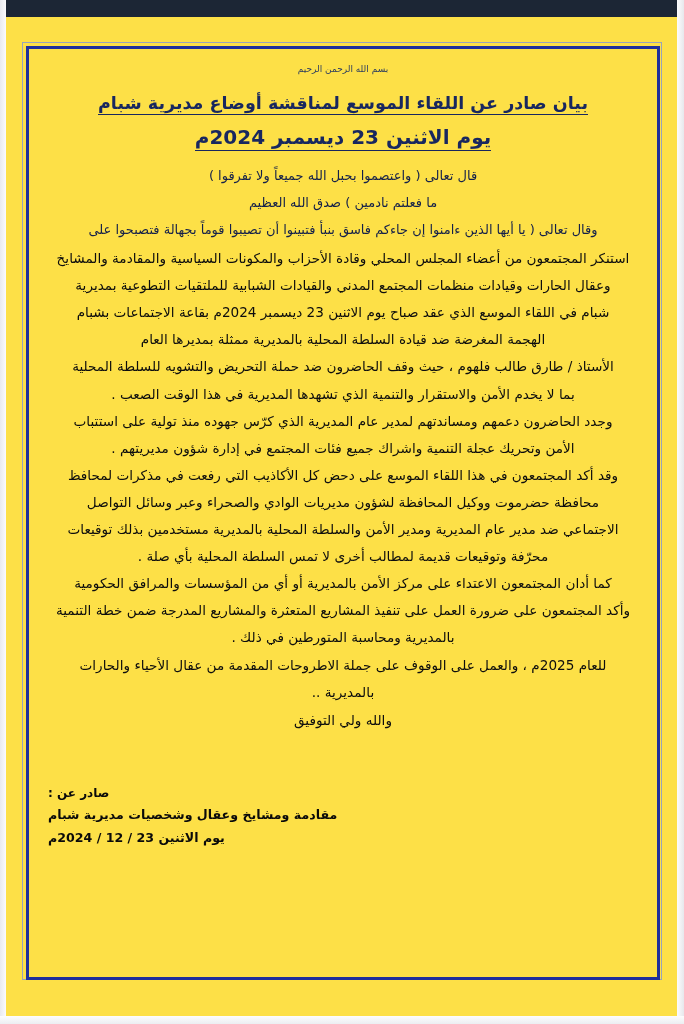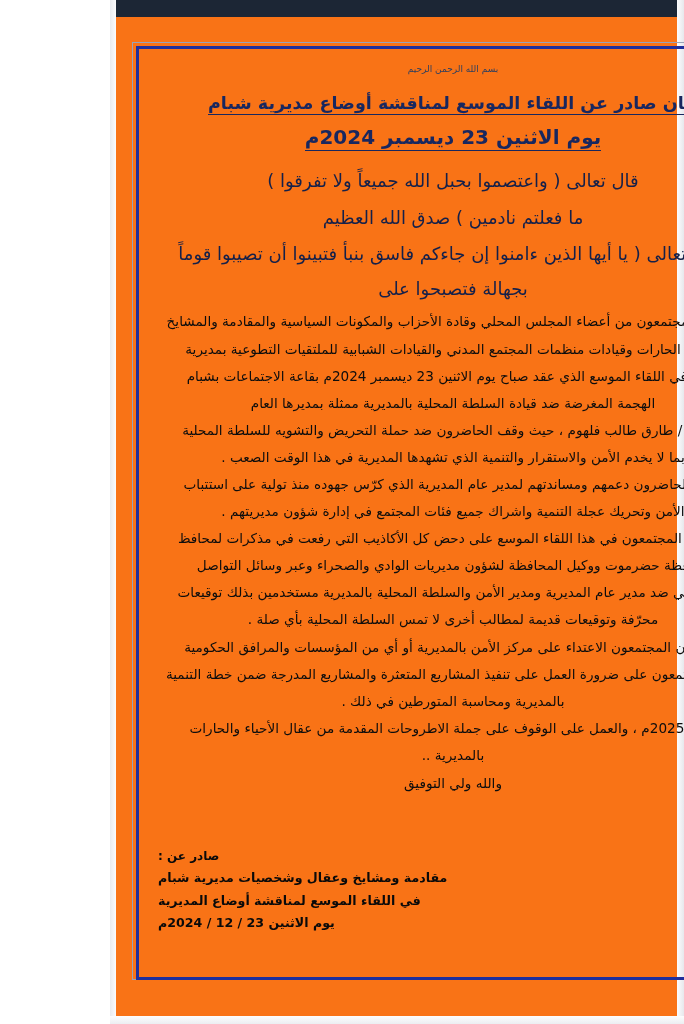--- a/index.html
+++ b/index.html
@@ -9,23 +9,23 @@
   }
   body {
     width: 684px;
     height: 1024px;
     overflow: hidden;
     font-family: "DejaVu Sans", "Liberation Sans", sans-serif;
   }
 
   #page {
     position: relative;
-    width: 574px;
-    height: 1024px;
-    background: #f97316;
+    width: 684px;
+    height: 1024px;
+    background: #fde047;
     box-sizing: border-box;
   }
 
   
   #scan-band-top {
     position: absolute;
     top: 0; left: 0;
     width: 684px;
     height: 17px;
     background: #1c2635;
@@ -111,21 +111,21 @@
     color: #18275f;
     line-height: 1.5;
     margin: 0 0 12px 0;
   }
   .doc-subtitle .u {
     border-bottom: 1.6px solid #18275f;
     padding-bottom: 1px;
   }
 
   .verse {
-    font-size: 18px;
+    font-size: 13px;
     color: #14204a;
     line-height: 1.92;
     margin: 0 auto 2px auto;
     text-align: center;
     max-width: 560px;
   }
   .verse.wide {
     text-align: center;
     max-width: 600px;
   }
@@ -207,18 +207,17 @@
     <div class="para">وأكد المجتمعون على ضرورة العمل على تنفيذ المشاريع المتعثرة والمشاريع المدرجة ضمن خطة التنمية</div>
     <div class="para">بالمديرية ومحاسبة المتورطين في ذلك .</div>
     <div class="para">للعام 2025م  ،  والعمل على الوقوف على جملة الاطروحات المقدمة من عقال الأحياء والحارات</div>
     <div class="para">بالمديرية ..</div>
 
     <div class="closing">والله ولي التوفيق</div>
 
     <div class="sig-block">
       <div class="sig-line heading">صادر عن :</div>
       <div class="sig-line">مقادمة ومشايخ وعقال وشخصيات مديرية شبام</div>
-      <div class="sig-line">في اللقاء الموسع لمناقشة أوضاع المديرية</div>
       <div class="sig-line">يوم الاثنين 23 / 12 / 2024م</div>
     </div>
 
   </div>
 </div>
 
 </body></html>

